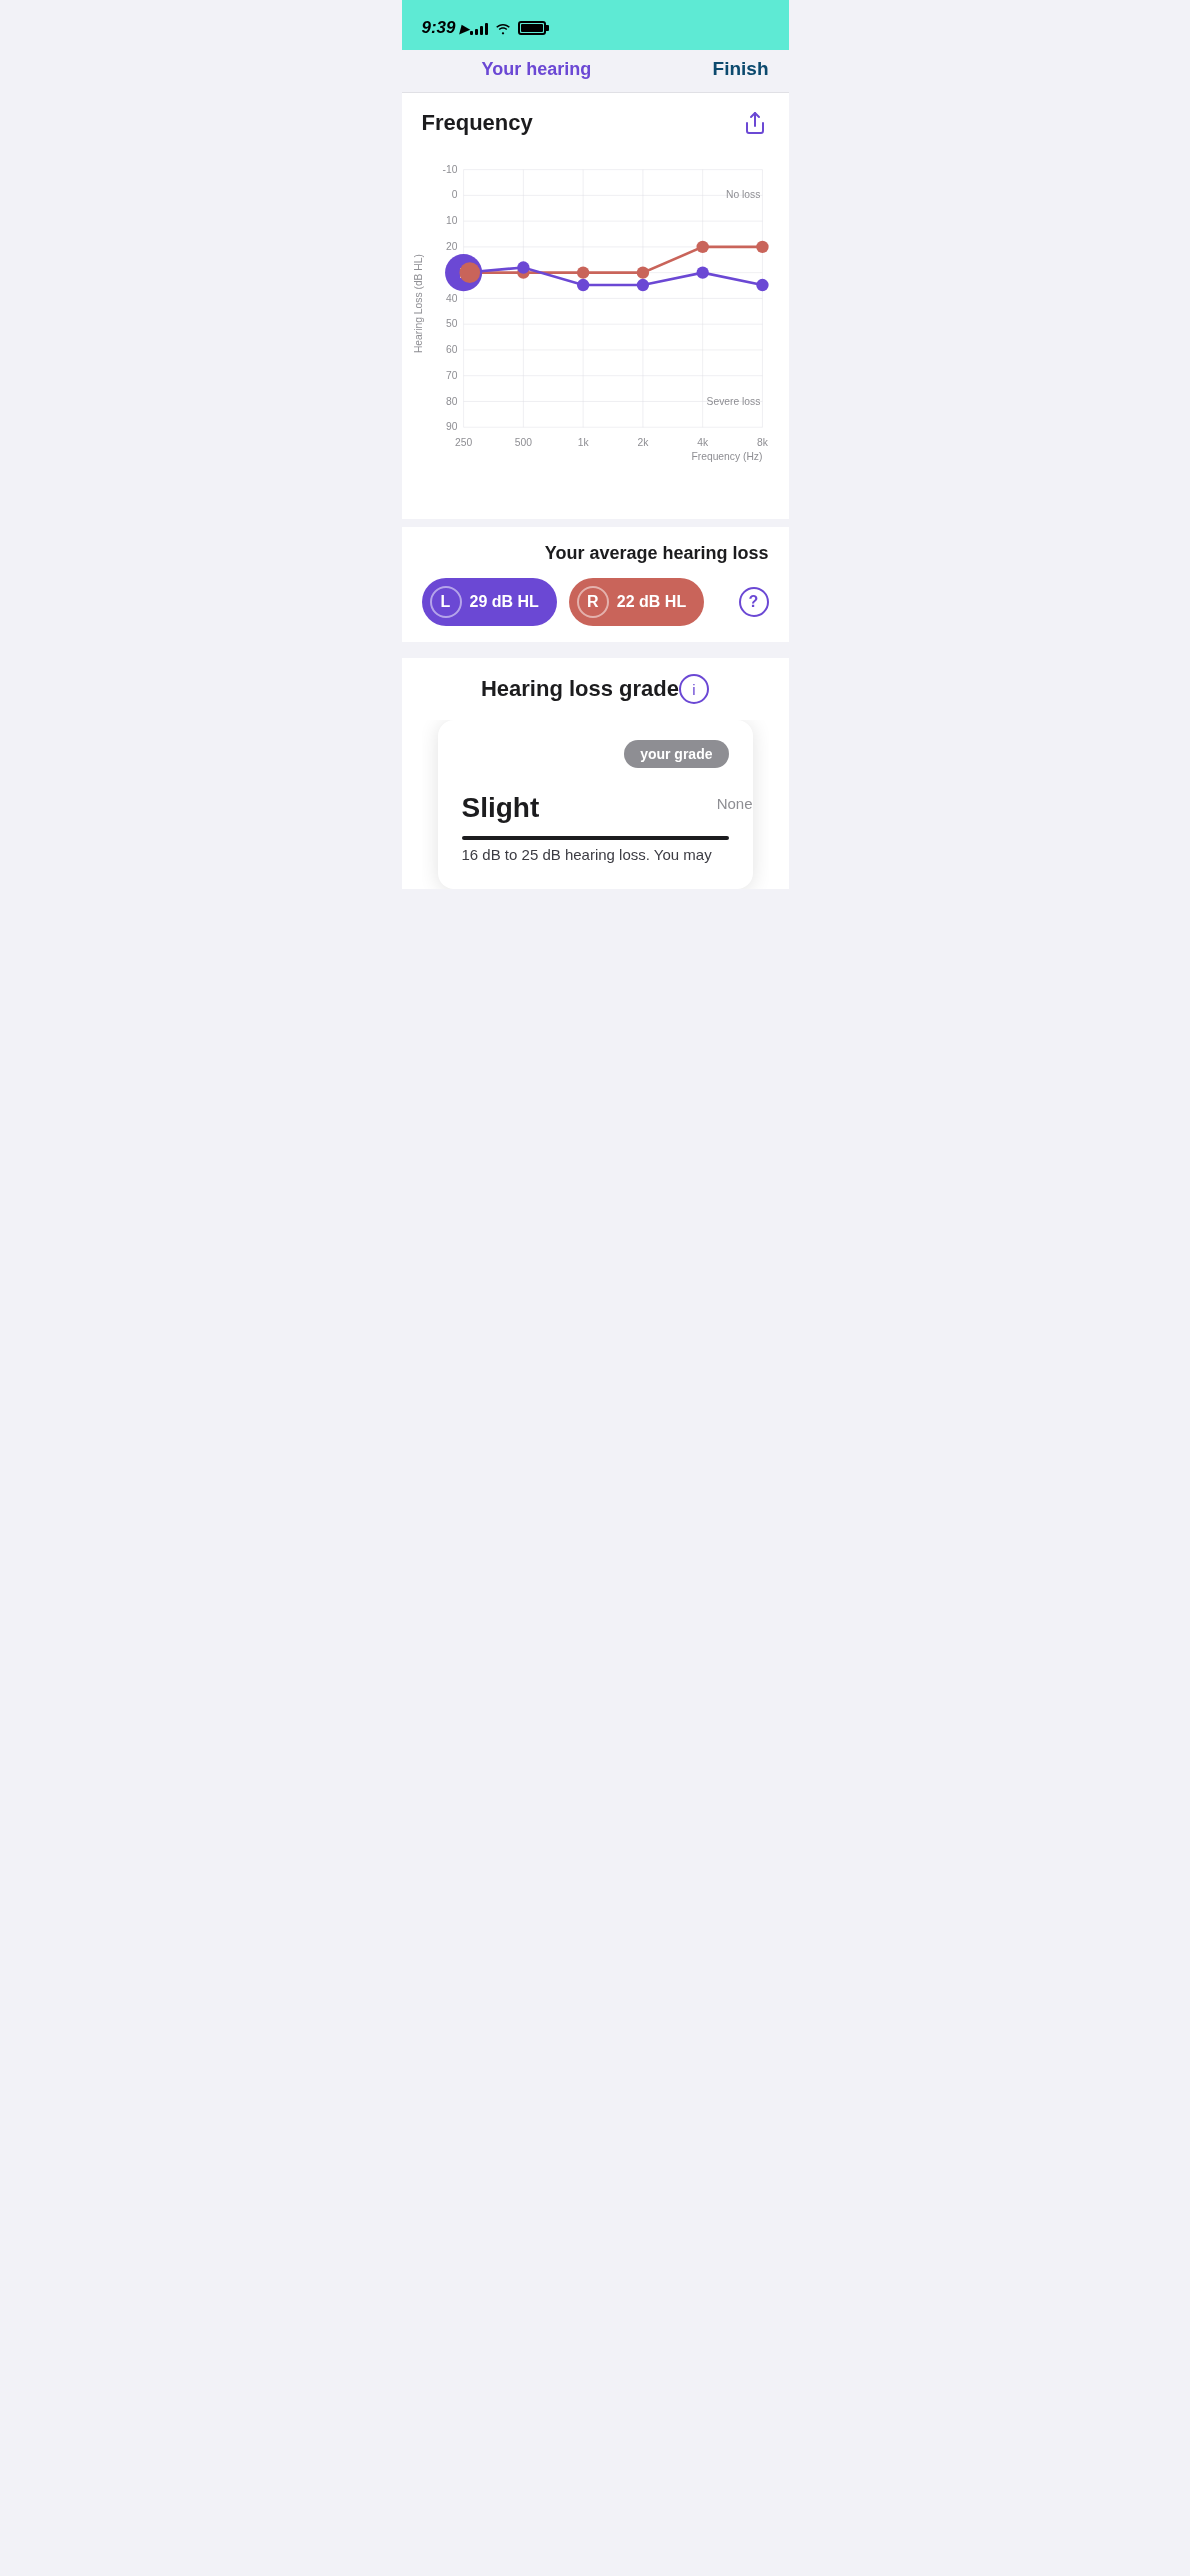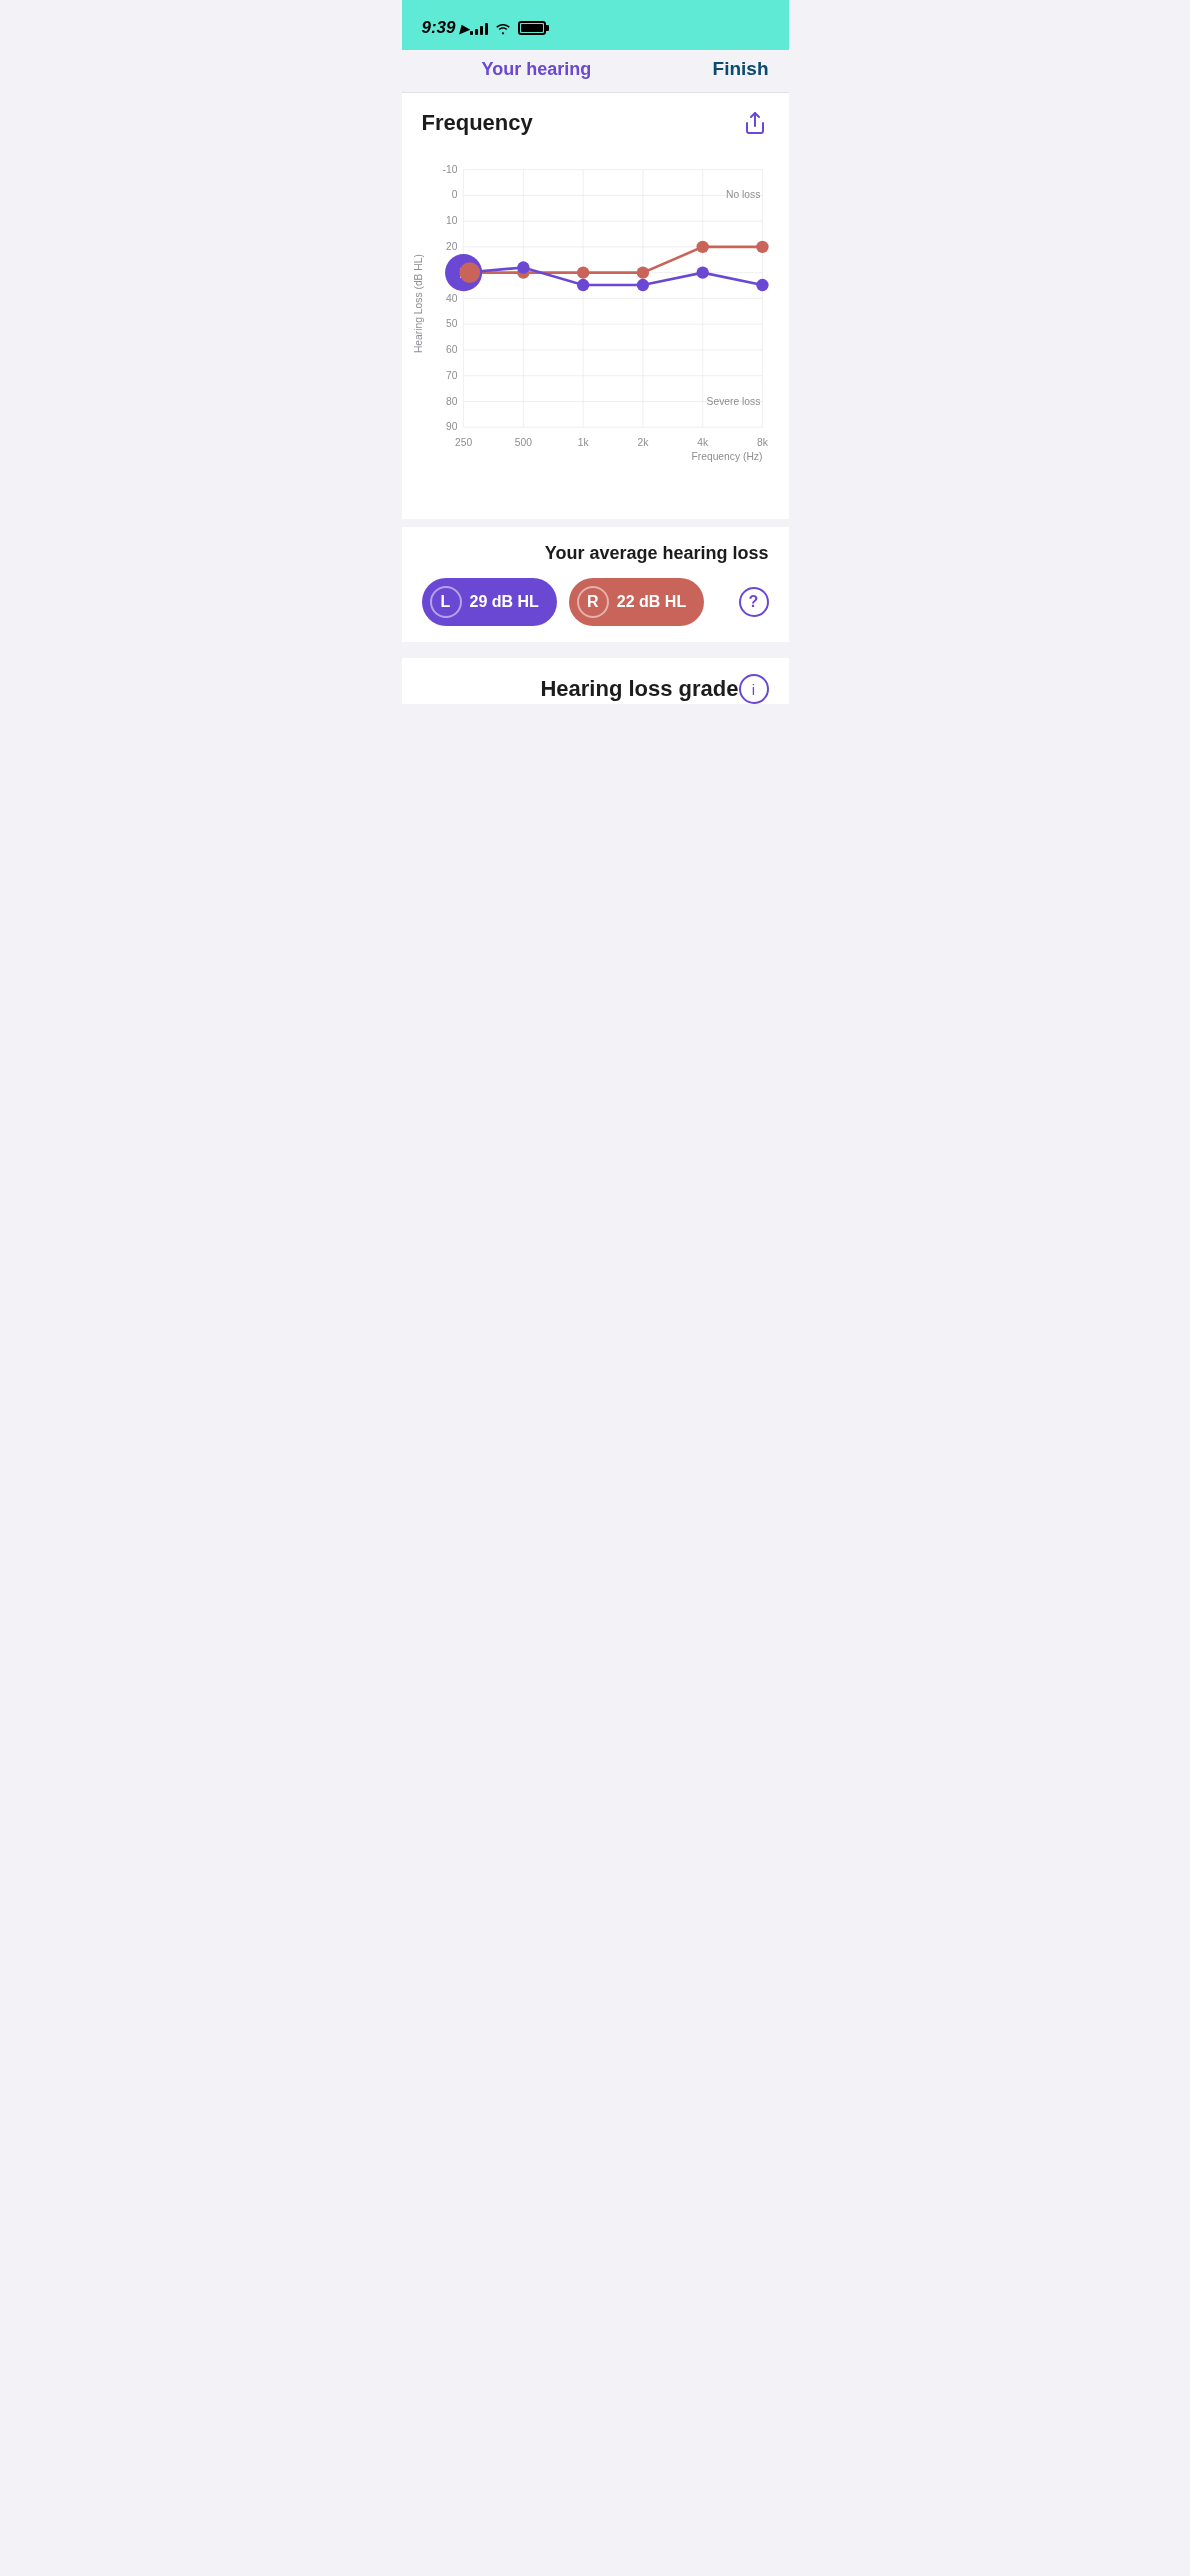--- a/index.html
+++ b/index.html
@@ -200,21 +200,21 @@
       margin-left: auto;
     }
 
     
     .grade-section {
       background: #fff;
       padding: 16px 20px 0 20px;
     }
     .grade-header {
       display: flex;
-      justify-content: flex-end;
+      justify-content: center;
       align-items: center;
       margin-bottom: 16px;
     }
     .grade-title {
       font-size: 22px;
       font-weight: 700;
       color: #1c1c1e;
     }
     .info-circle-outline {
       width: 30px;
@@ -440,14 +440,25 @@
 <div class="divider"></div>
 
 <div class="grade-section">
   <div class="grade-header">
     <span class="grade-title">Hearing loss grade</span>
     <div class="info-circle-outline">
       <span>i</span>
     </div>
   </div>
 
+  <div class="grade-card-wrapper">
+    <div class="grade-card">
+      <div style="text-align:right;margin-bottom:10px;">
+        <span class="grade-badge">your grade</span>
+      </div>
+      <div class="grade-name">Slight</div>
+      <div class="grade-progress-bar"></div>
+      <div class="grade-desc">16 dB to 25 dB hearing loss. You may</div>
+    </div>
+    <div class="none-label">None</div>
+  </div>
 </div>
 
 
 </body></html>

